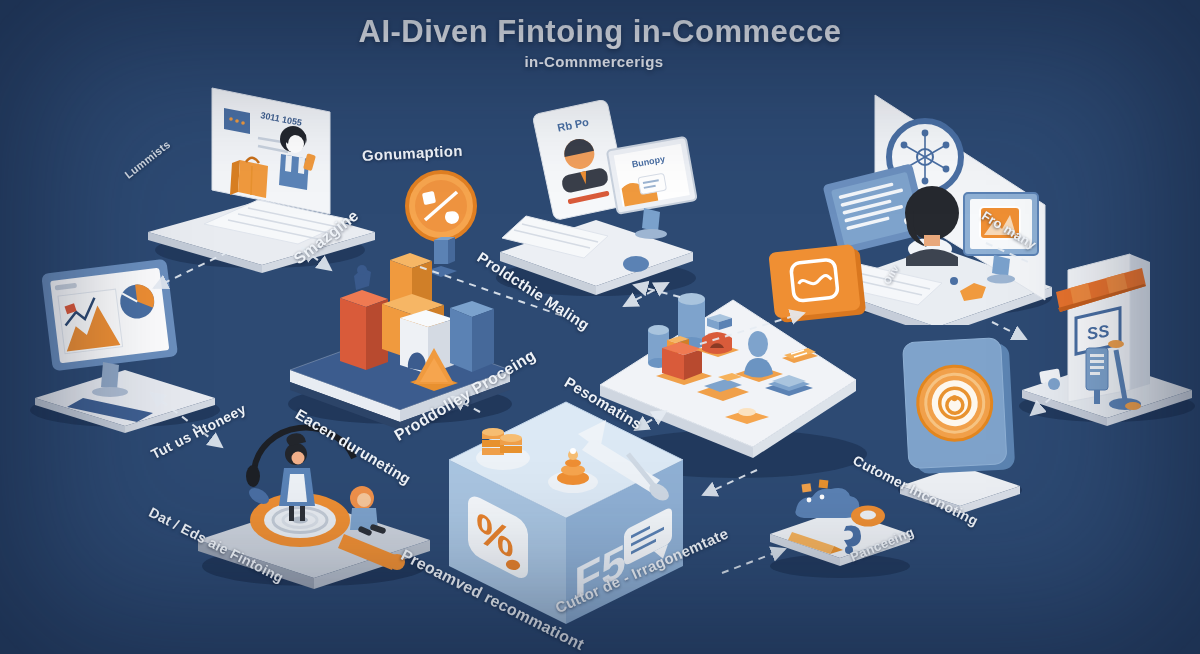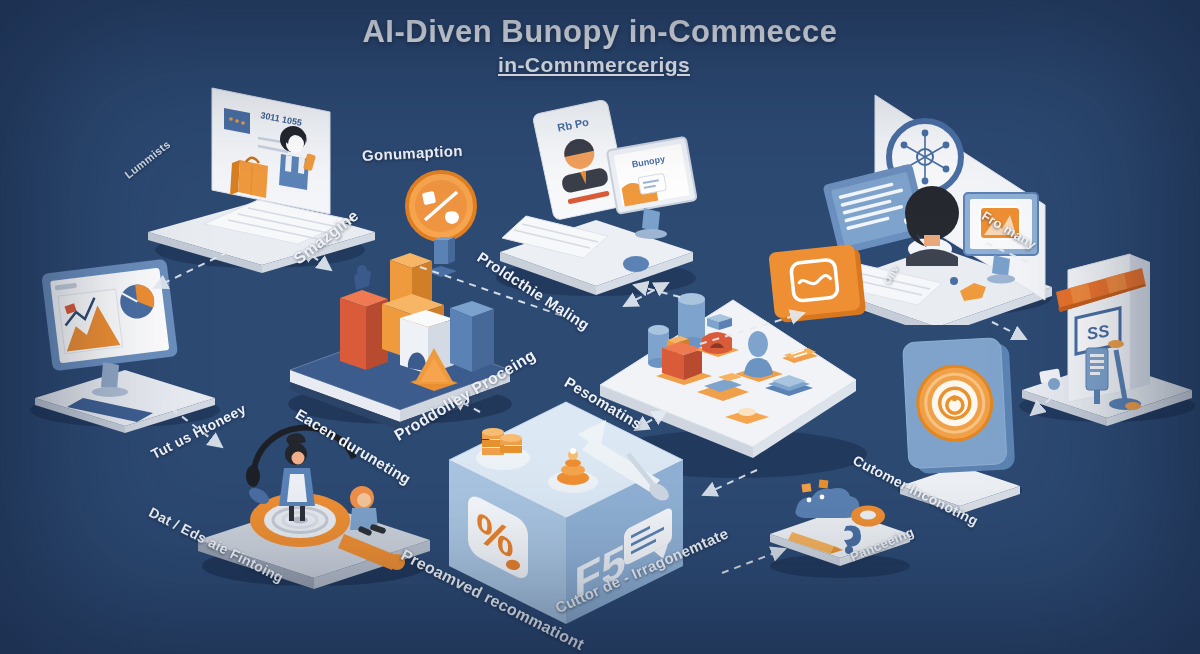--- a/index.html
+++ b/index.html
@@ -3,35 +3,35 @@
 <meta charset="utf-8">
 <style>
   html,body{margin:0;padding:0;background:#2d4a73;}
   #canvas{position:relative;width:1200px;height:654px;background:#2d4a73;overflow:hidden;
           font-family:"Liberation Sans", sans-serif;}
   .vignette{position:absolute;inset:0;box-shadow:inset 0 0 150px 35px rgba(12,24,48,.55);
             pointer-events:none;z-index:9;}
   .titlebox{position:absolute;top:14px;left:0;width:100%;text-align:center;z-index:6;color:#f3f6fa;}
   .titlebox h1{margin:0;font-size:31px;font-weight:700;letter-spacing:.5px;
                text-shadow:0 2px 4px rgba(10,20,40,.45);}
-  .titlebox h2{margin:3px 12px 0 0;font-size:21px;font-weight:700;letter-spacing:.4px;
-               text-shadow:0 2px 4px rgba(10,20,40,.45);text-decoration:underline;}
+  .titlebox h2{margin:3px 12px 0 0;font-size:15px;font-weight:700;letter-spacing:.4px;
+               text-shadow:0 2px 4px rgba(10,20,40,.45);}
   .scene{position:absolute;z-index:2;}
   .lbl{position:absolute;z-index:5;color:#eef2f7;font-weight:700;white-space:nowrap;
        text-shadow:0 1px 3px rgba(8,18,38,.6);letter-spacing:.3px;transform-origin:left center;}
   #arrows{position:absolute;inset:0;z-index:4;pointer-events:none;}
   svg text{font-family:"Liberation Sans", sans-serif;}
 </style>
 </head>
 <body>
 
 <div id="canvas">
 
   <div class="titlebox">
-    <h1>AI-Diven Bunopy in-Commecce</h1>
+    <h1>AI-Diven Fintoing in-Commecce</h1>
     <h2>in-Comnmercerigs</h2>
   </div>
 
   <svg class="scene" style="left:140px;top:82px" width="245" height="192" viewBox="0 0 245 192">
     <ellipse cx="120" cy="168" rx="105" ry="18" fill="rgba(15,30,55,.35)"></ellipse>
     <g>
       <polygon points="8,150 122,183 122,191 8,158" fill="#c3cbd7"></polygon>
       <polygon points="122,183 235,150 235,158 122,191" fill="#d3d9e2"></polygon>
       <polygon points="122,118 235,150 122,183 8,150" fill="#e9ecf1"></polygon>
     </g>

